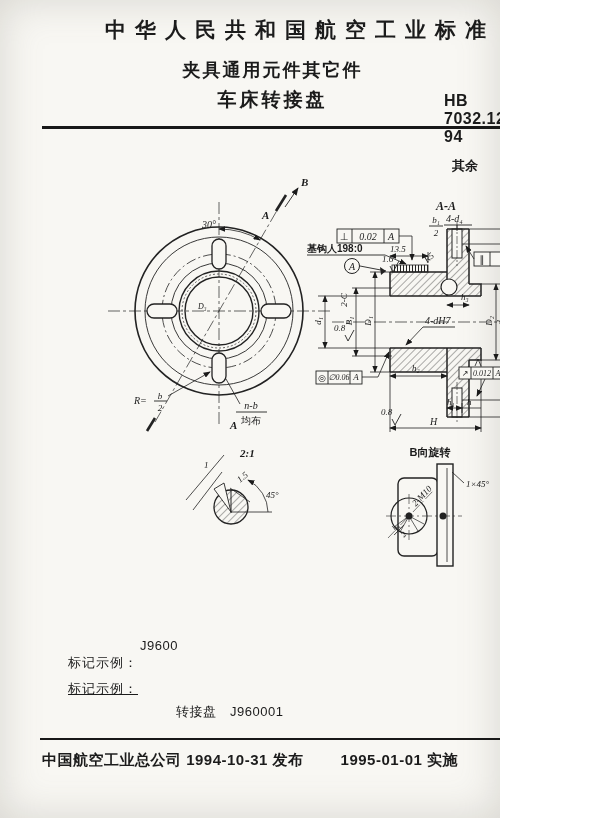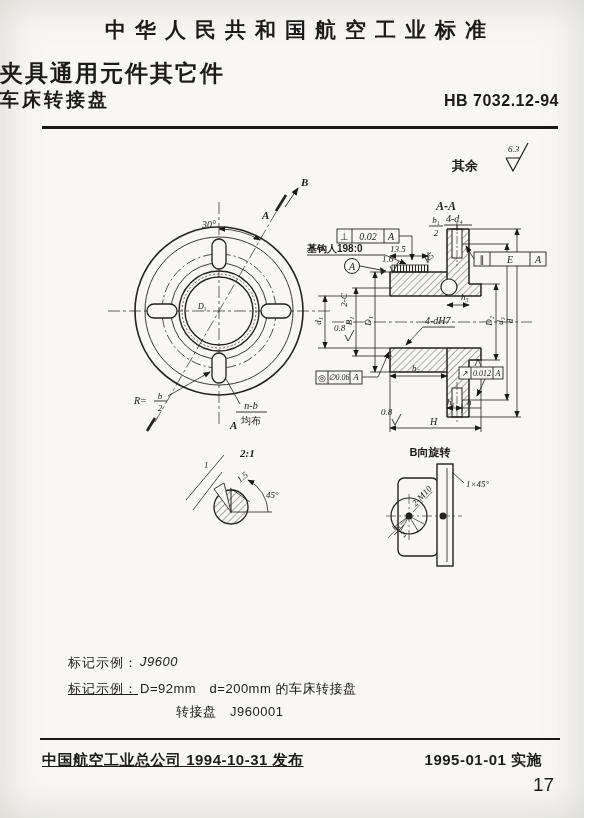--- a/index.html
+++ b/index.html
@@ -1,36 +1,36 @@
 <!DOCTYPE html>
 <html><head>
 <meta charset="utf-8">
 <style>
   html,body{margin:0;padding:0;}
   .page{
-    position:relative;width:584px;height:818px;overflow:hidden;
+    position:relative;width:500px;height:818px;overflow:hidden;
     background:#f8f7f3;
     box-shadow:inset 0 0 40px rgba(120,115,105,.25);
     font-family:"Liberation Sans","DejaVu Sans",sans-serif;
     color:#1b1b1b;
   }
   .abs{position:absolute;}
   .hdr-title{top:16px;left:0;width:600px;text-align:center;font-size:21px;font-weight:700;letter-spacing:9px;}
-  .hdr-sub{top:58px;left:0;width:545px;font-size:23px;font-weight:700;letter-spacing:2px;}
-  .hdr-part{top:87px;left:0;width:545px;text-align:left;font-size:19px;font-weight:700;letter-spacing:3px;}
+  .hdr-sub{top:58px;left:0;width:545px;text-align:center;font-size:18px;font-weight:700;letter-spacing:2px;}
+  .hdr-part{top:87px;left:0;width:545px;text-align:center;font-size:19px;font-weight:700;letter-spacing:3px;}
   .hdr-no{top:92px;left:444px;font-size:16px;font-weight:700;letter-spacing:.5px;}
   .rule{background:#181818;}
   .rule-top{top:126px;left:42px;width:516px;height:2.5px;}
   .rule-bottom{top:738px;left:40px;width:520px;height:2px;}
   .drawing-svg{top:135px;left:0;}
   .info-row{font-size:13px;letter-spacing:1px;}
-  .i1{top:654px;left:68px;} .i1v{top:654px;left:140px;letter-spacing:.5px;font-style:italic;}
+  .i1{top:654px;left:68px;} .i1v{top:638px;left:140px;letter-spacing:.5px;}
   .i2{top:680px;left:68px;text-decoration:underline;} .i2v{top:680px;left:140px;letter-spacing:.5px;}
   .i3v{top:703px;left:140px;letter-spacing:.5px;margin-left:36px;}
-  .ft-left{top:751px;left:42px;font-size:15px;font-weight:700;letter-spacing:.5px;text-decoration:underline;}
+  .ft-left{top:751px;left:42px;font-size:15px;font-weight:700;letter-spacing:.5px;}
   .ft-right{top:751px;right:42px;font-size:15px;font-weight:700;letter-spacing:.5px;margin-left:8px;}
   .pg-no{top:774px;left:533px;font-size:19px;}
   
   .tc{font-family:"Liberation Sans","DejaVu Sans",sans-serif;fill:#1b1b1b;}
   .ti{font-family:"Liberation Serif","DejaVu Serif",serif;font-style:italic;fill:#1b1b1b;}
   .b{font-weight:700;}
   svg line,svg path,svg circle,svg rect,svg polyline{vector-effect:none;}
 </style>
 </head>
 <body>
@@ -315,21 +315,20 @@
         <text class="ti" x="399" y="539" font-size="8" text-anchor="middle">2</text>
       </g>
       <line x1="452" y1="472" x2="464" y2="483" stroke="#222" stroke-width="0.8"></line>
       <text class="ti" x="466" y="487" font-size="9">1×45°</text>
     </g>
   </svg>
 
   <div class="abs info-row i1">标记示例：</div>
   <div class="abs info-row i1v">J9600</div>
   <div class="abs info-row i2">标记示例：</div>
-  <div class="abs info-row i2v">D=92mm　d=200mm 的车床转接盘</div>
   <div class="abs info-row i3v">转接盘　J960001</div>
 
   <div class="abs rule rule-bottom"></div>
   <div class="abs ft-left">中国航空工业总公司 1994-10-31 发布</div>
   <div class="abs ft-right">1995-01-01 实施</div>
   <div class="abs pg-no">17</div>
 
 </div>
 
 </body></html>

